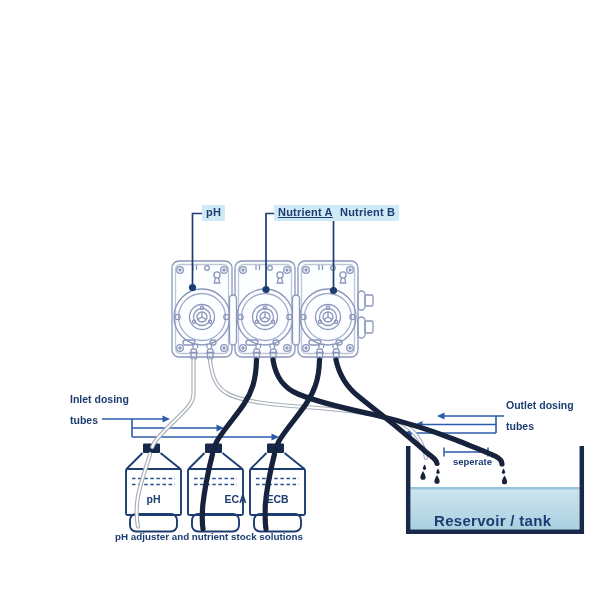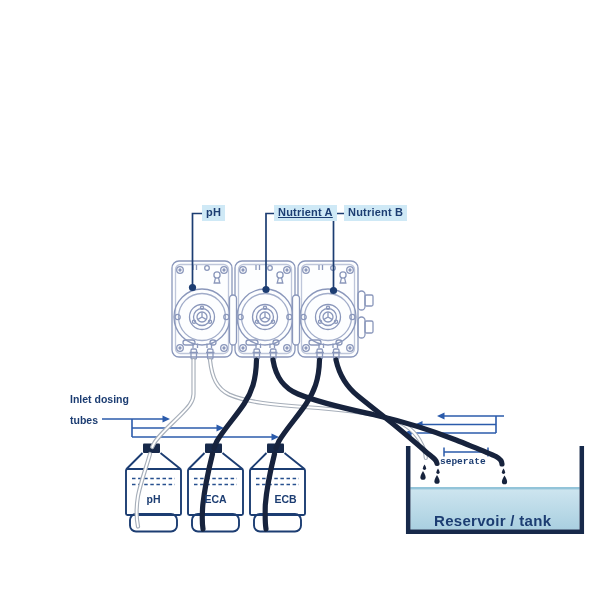--- a/index.html
+++ b/index.html
@@ -9,21 +9,21 @@
     margin-left:36px;
   }
   #art{position:absolute;left:0;top:0;}
   .lbl{position:absolute;color:#1c3d72;font-weight:bold;white-space:nowrap;}
   .pump-tag{
     font-size:11px;line-height:13px;padding:1px 4px 2px 4px;
     background:#cfe9f6;letter-spacing:.2px;
   }
   .bracket-lbl{font-size:10.5px;line-height:21px;white-space:normal;}
   .bottle-lbl{font-size:10.5px;text-align:center;width:55px;}
-  .separate-lbl{font-size:9.5px;width:52px;text-align:left;font-family:Liberation Mono, monospace;}
+  .separate-lbl{font-size:9.5px;width:52px;text-align:right;}
   .reservoir-lbl{font-size:15px;letter-spacing:.3px;}
   .caption-lbl{font-size:9.8px;font-weight:600;width:196px;text-align:center;white-space:normal;}
 </style>
 </head>
 <body>
 
 <div id="canvas">
 
   <svg id="art" width="600" height="600" viewBox="0 0 600 600">
     <defs>
@@ -184,25 +184,27 @@
       <use href="#drop" transform="translate(387,475)"></use>
       <use href="#drop" transform="translate(402,471) scale(0.62)"></use>
       <use href="#drop" transform="translate(401,479)"></use>
       <use href="#drop" transform="translate(467.5,471) scale(0.62)"></use>
       <use href="#drop" transform="translate(468.5,479.5)"></use>
     </g>
   </svg>
 
   <div class="lbl pump-tag" style="left:166px;top:205px;">pH</div>
   <div class="lbl pump-tag" style="left:238px;top:205px;text-decoration:underline;">Nutrient A</div>
-  <div class="lbl pump-tag" style="left:308px;top:205px;">Nutrient B</div>
+  <div class="lbl pump-tag" style="left:300px;top:205px;">Nutrient B</div>
 
   <div class="lbl bracket-lbl" style="left:34px;top:389px;width:74px;">Inlet dosing tubes</div>
+  <div class="lbl bracket-lbl" style="left:470px;top:395px;width:84px;">Outlet dosing tubes</div>
 
   <div class="lbl separate-lbl" style="left:404px;top:456px;">seperate</div>
 
   <div class="lbl bottle-lbl" style="left:90px;top:493px;">pH</div>
-  <div class="lbl bottle-lbl" style="left:152px;top:493px;">ECA</div>
-  <div class="lbl bottle-lbl" style="left:214px;top:493px;padding-left:8px;">ECB</div>
-
+  <div class="lbl bottle-lbl" style="left:152px;top:493px;padding-left:20px;">ECA</div>
+  <div class="lbl bottle-lbl" style="left:214px;top:493px;">ECB</div>
+
+  <div class="lbl caption-lbl" style="left:75px;top:531px;">pH adjuster and nutrient stock solutions</div>
 
   <div class="lbl reservoir-lbl" style="left:398px;top:512px;">Reservoir / tank</div>
 </div>
 
 </body></html>

